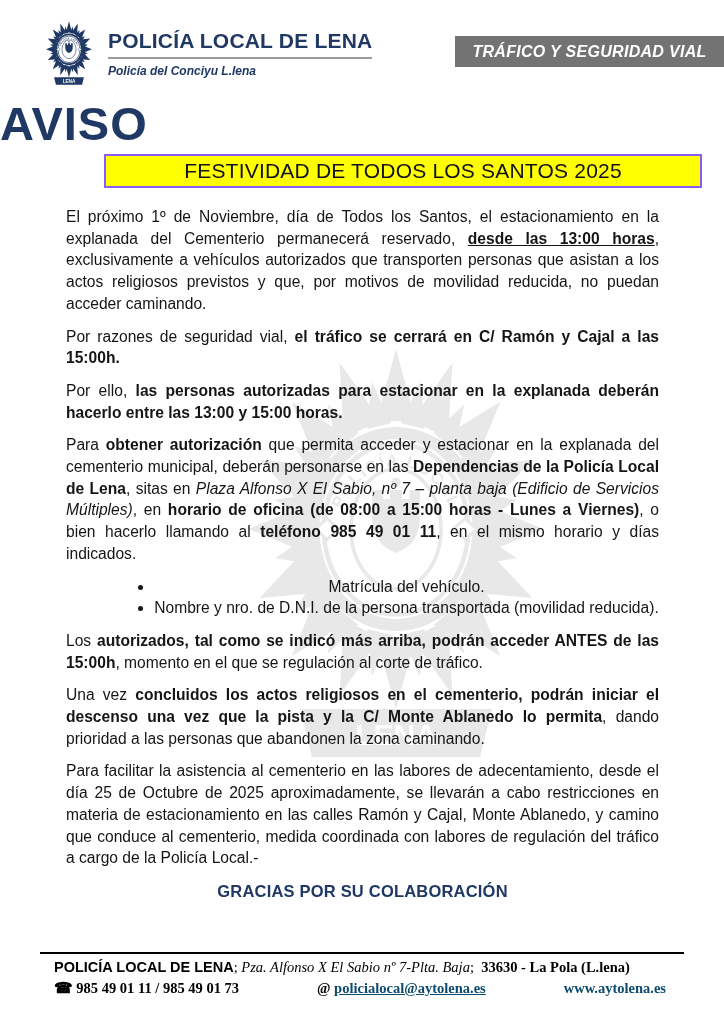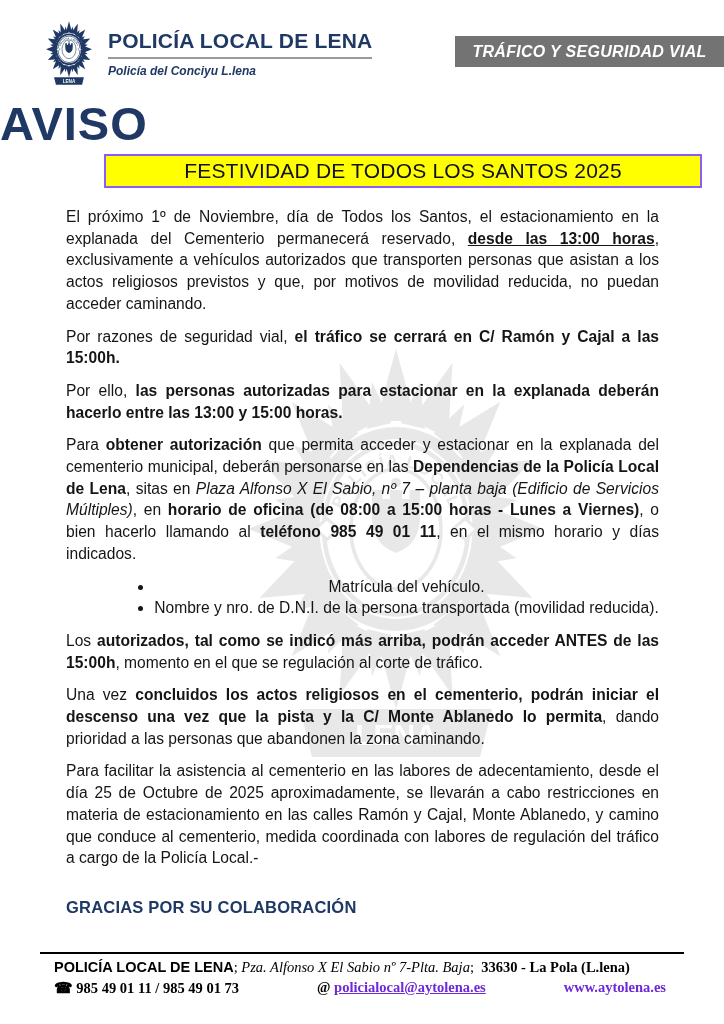--- a/index.html
+++ b/index.html
@@ -41,32 +41,32 @@
   
   .content{
     position:absolute;left:66px;top:206px;width:593px;z-index:1;
     font-size:15.6px;line-height:21.7px;text-align:justify;color:#151515;
   }
   .content p{margin:0 0 11px 0;}
   .content ul{margin:0 0 11px 0;padding-left:88px;list-style:disc;}
   .content li{font-weight:400;line-height:21.7px;text-align:center;}
   .b{font-weight:700;} .i{font-style:italic;} .u{text-decoration:underline;margin-top:25px;}
   .closing{
-    margin-top:28px;
+    margin-top:12px;text-align:center;
     font-size:16.5px;font-weight:700;color:#1F3864;letter-spacing:.2px;
   }
   
   .footer{position:absolute;left:40px;right:40px;top:952px;z-index:1;font-family:"Liberation Serif",serif;}
   .footer-rule{border-top:2.5px solid #000;margin-bottom:5px;}
   .f-line1{padding-left:14px;font-size:14.5px;color:#000;white-space:nowrap;}
   .f-sans{font-family:"Liberation Sans",sans-serif;font-weight:700;}
   .f-b{font-weight:700;}
   .f-i{font-style:italic;text-align:right;}
-  .f-line2{display:flex;justify-content:space-between;align-items:flex-start;padding:3px 18px 0 14px;font-size:14.5px;color:#000;}
-  .link{color:#6d28d9;text-decoration:none;font-weight:700;}
+  .f-line2{display:flex;justify-content:space-between;align-items:flex-end;padding:3px 18px 0 14px;font-size:14.5px;color:#000;}
+  .link{color:#0c4a6e;text-decoration:none;font-weight:700;}
   .link.u{text-decoration:underline;}
   .phone-ic{font-size:15px;}
 </style>
 </head>
 <body>
 
 <div class="page">
 
   <div class="watermark">
     <svg viewBox="0 0 120 156" aria-hidden="true">

